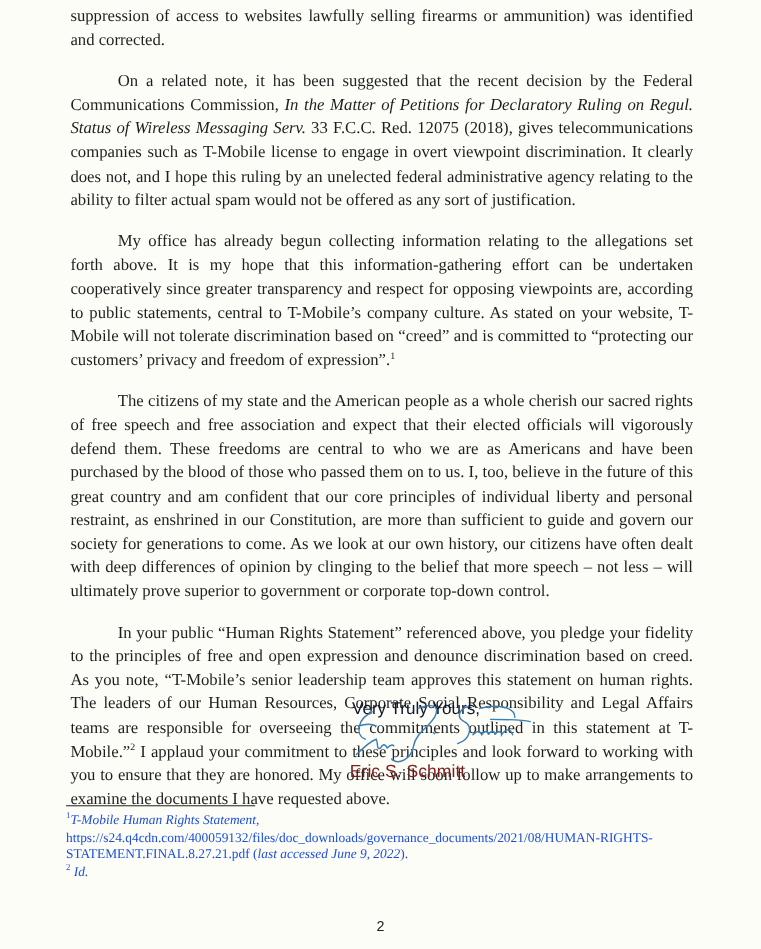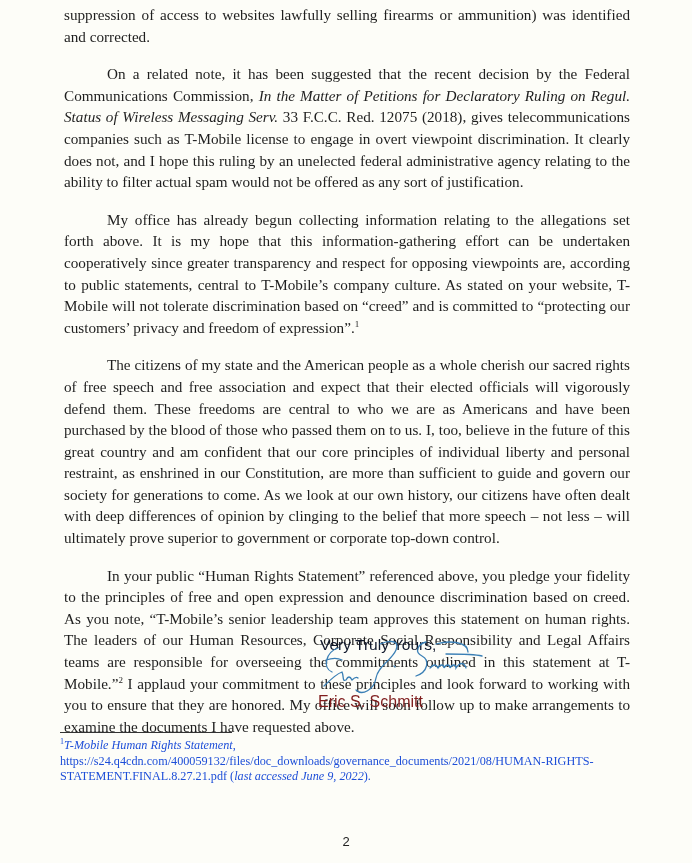--- a/index.html
+++ b/index.html
@@ -40,15 +40,16 @@
   <path d="M62 6 C72 2, 82 2, 78 12 C74 22, 60 28, 58 40 C56 52, 44 58, 38 52 M76 28 l1 1"></path>
   <path d="M108 4 C100 6, 96 14, 104 18 C112 22, 110 34, 98 38 M112 30 C116 26, 118 26, 120 30 C122 26, 126 26, 126 30 C128 26, 132 26, 132 30 C134 26, 138 26, 138 30 C142 24, 146 24, 148 30 M118 6 C132 2, 150 4, 150 14 M128 16 C140 16, 156 16, 164 18"></path>
 </svg>
 
 <div class="signer">Eric S. Schmitt</div>
 
 <div class="fn-rule"></div>
 
 <div class="footnotes">
   <div><sup>1</sup><i>T-Mobile Human Rights Statement</i><span>,</span><br><span>https://s24.q4cdn.com/400059132/files/doc_downloads/governance_documents/2021/08/HUMAN-RIGHTS-STATEMENT.FINAL.8.27.21.pdf</span><span> (</span><i>last accessed June 9, 2022</i><span>).</span></div>
+  <div><sup>2</sup> <i>Id.</i></div>
 </div>
 
 <div class="page-num">2</div>
 
 </body></html>

